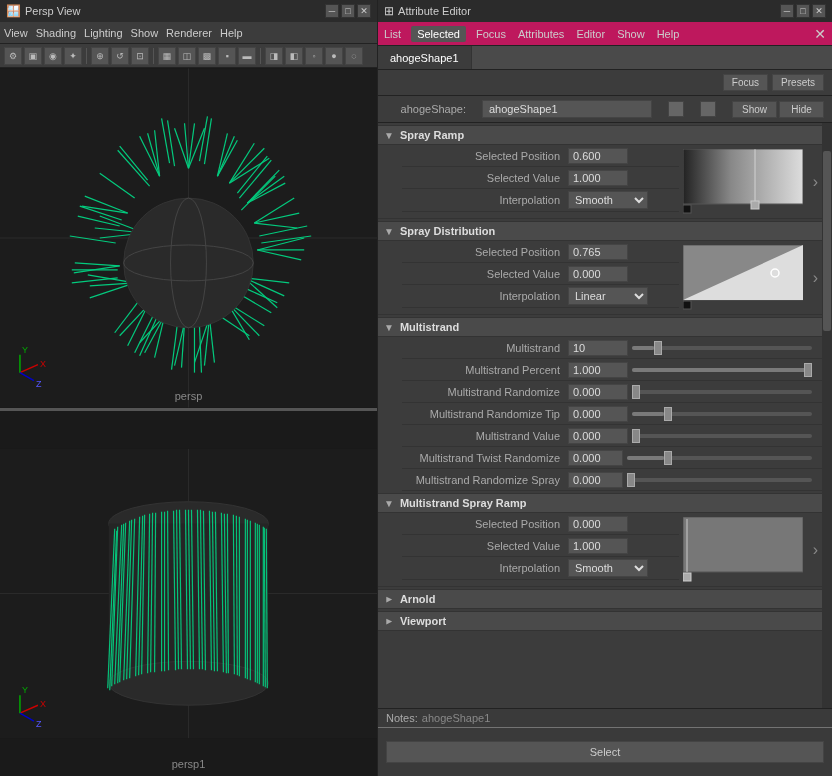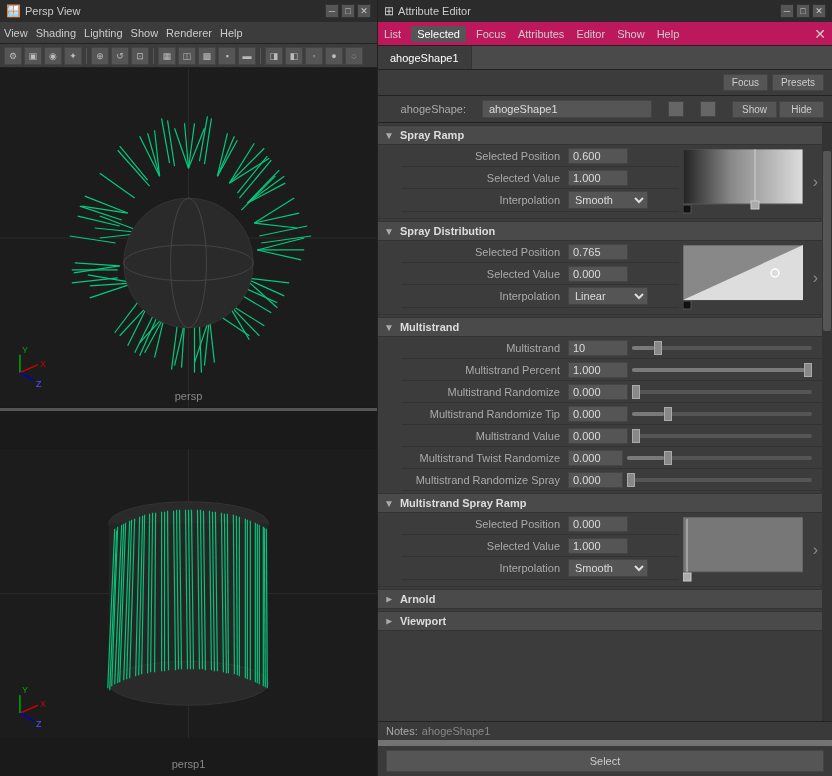--- a/index.html
+++ b/index.html
@@ -308,25 +308,25 @@
       border-top: 1px solid #222;
       display: flex;
       align-items: center;
       gap: 4px;
     }
     .notes-label { color: #aaa; }
 
     
     .bottom-bar {
       background: #3a3a3a;
-      padding: 4px 8px;
+      padding: 13px 8px;
       display: flex;
       align-items: center;
       gap: 4px;
-      border-top: 6px solid #737373;
+      border-top: 1px solid #737373;
     }
     .bottom-btn {
       flex: 1;
       background: #555;
       border: 1px solid #444;
       color: #ccc;
       padding: 4px 0;
       font-size: 11px;
       cursor: pointer;
       text-align: center;

